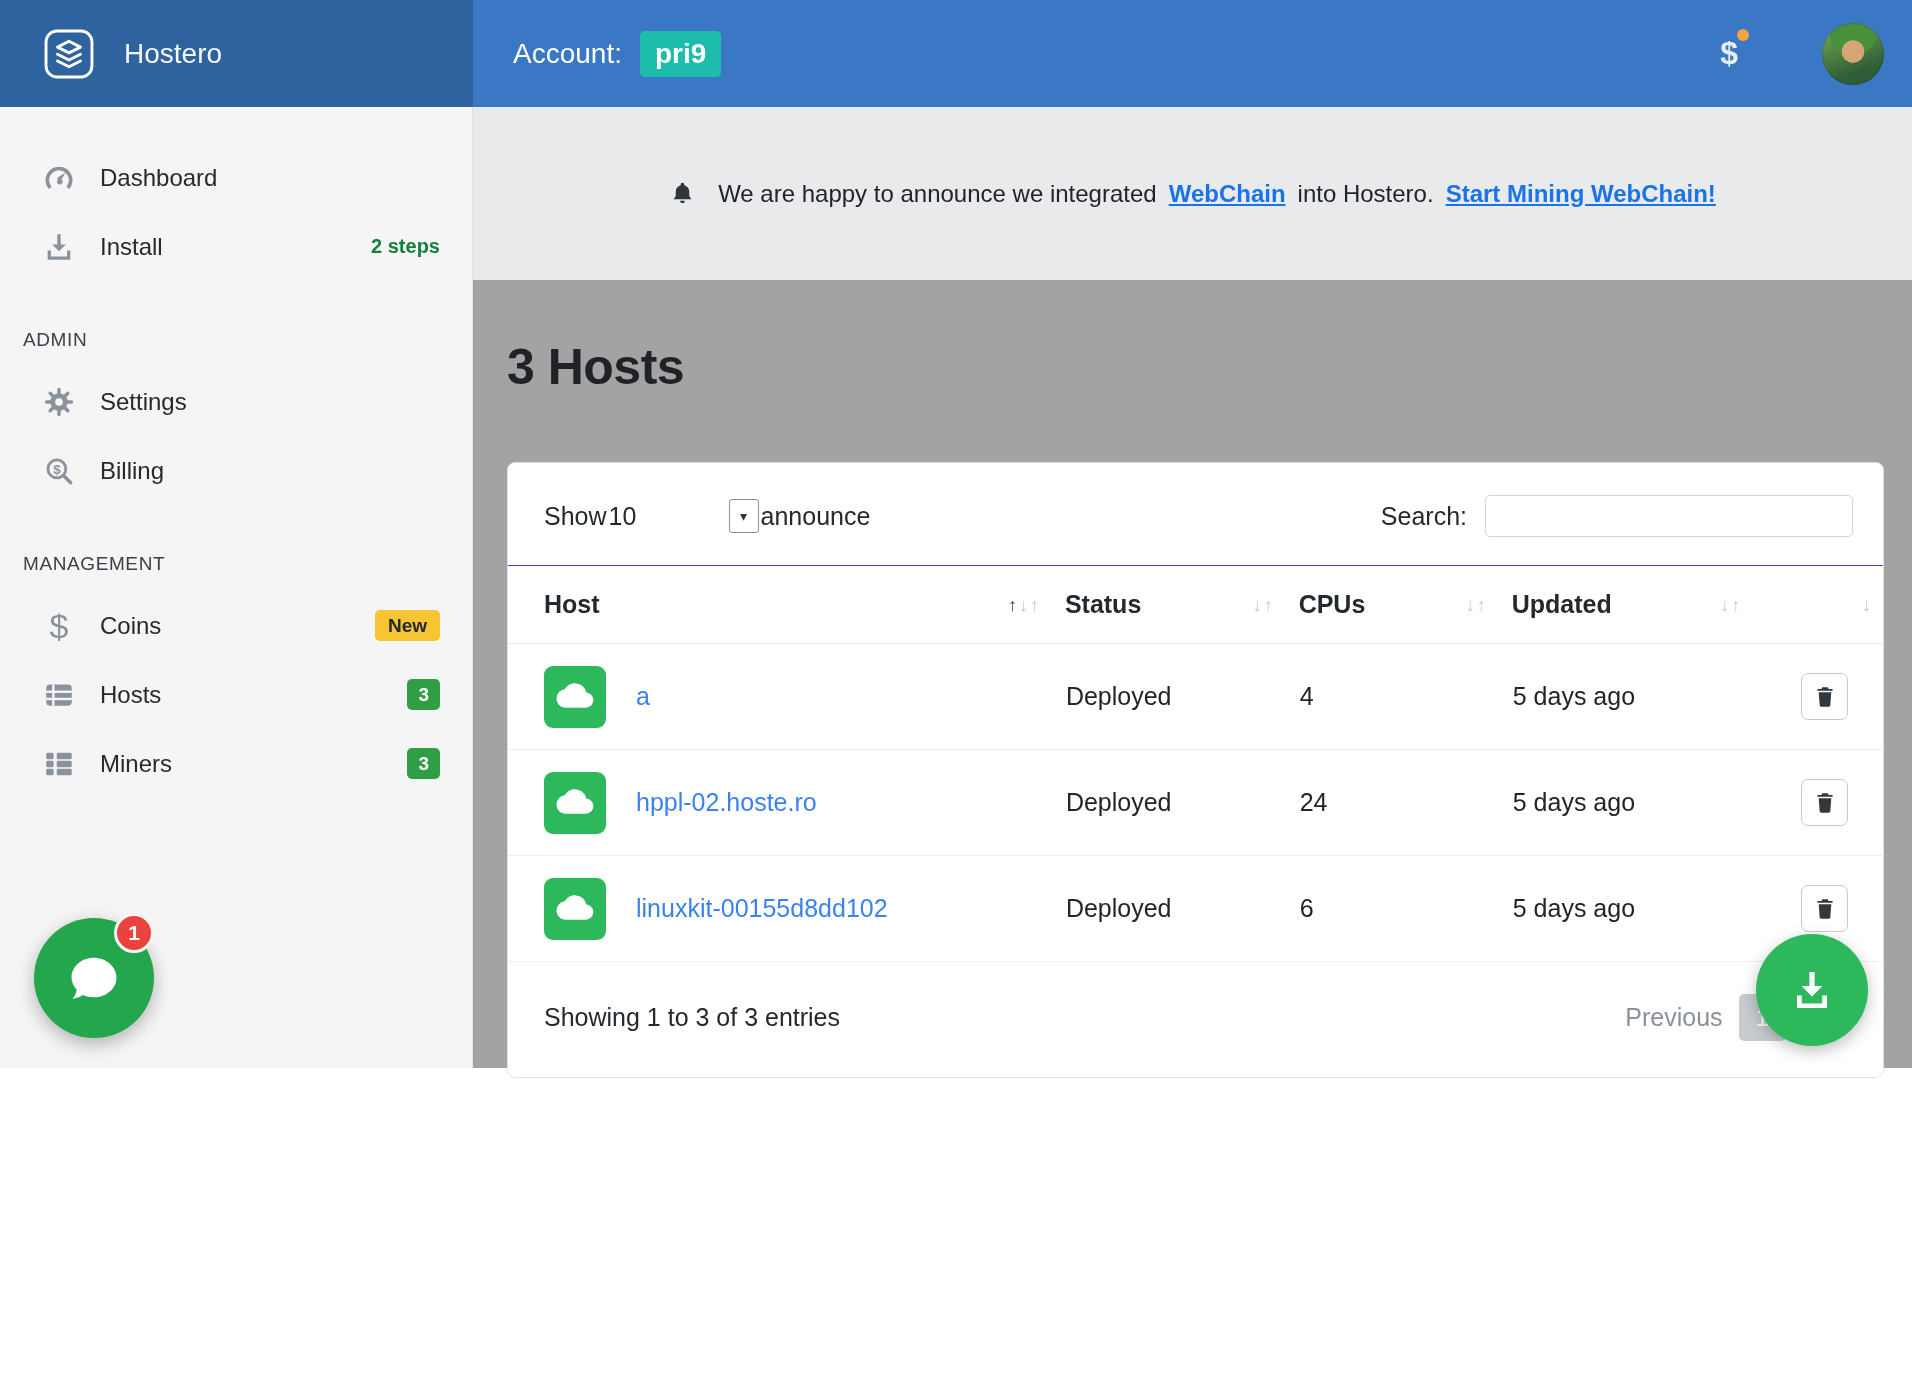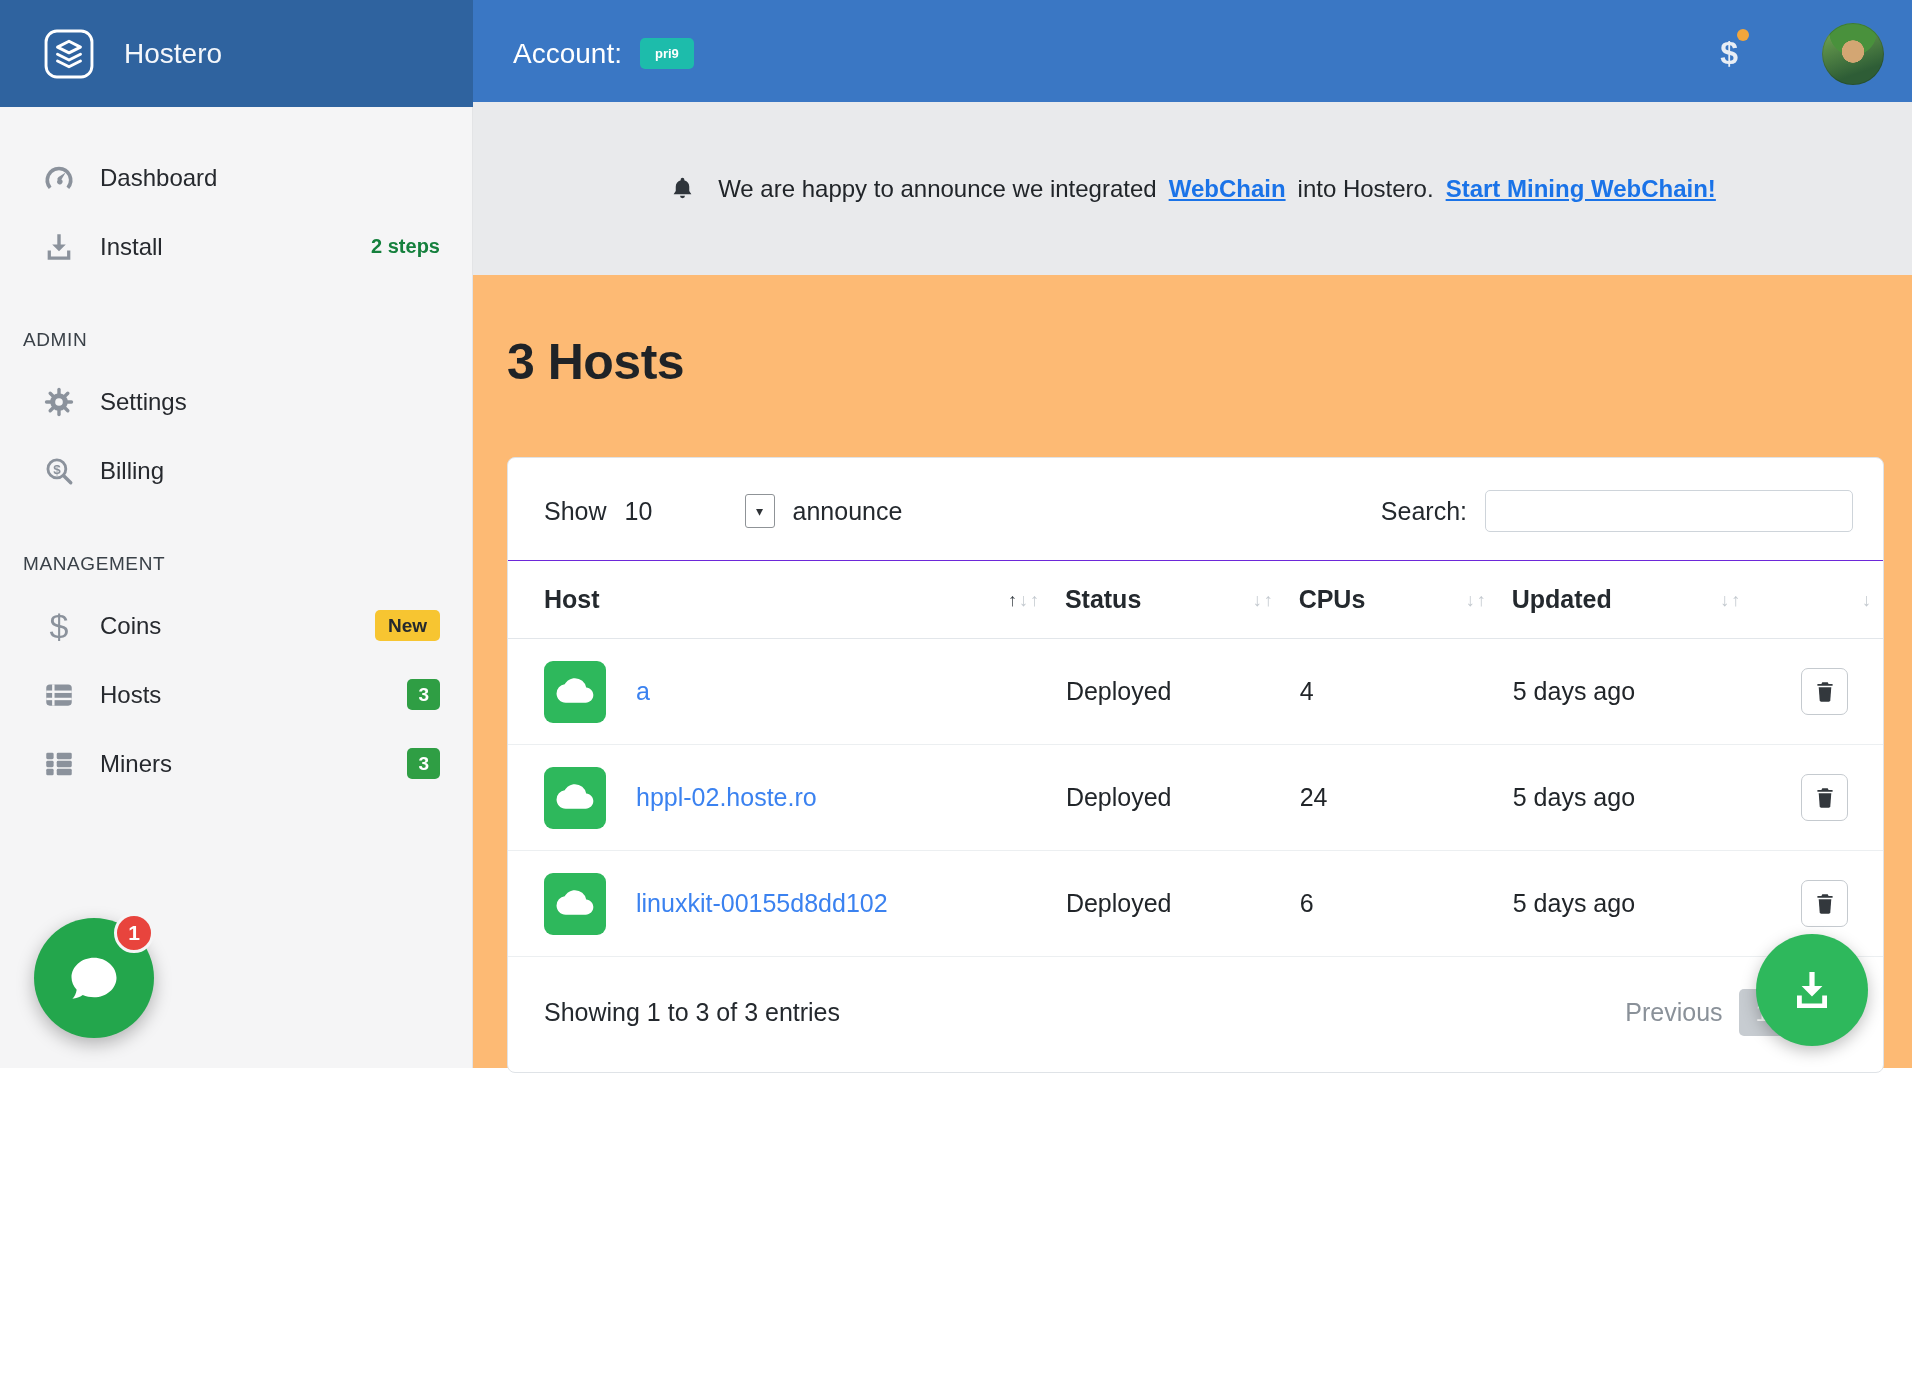--- a/index.html
+++ b/index.html
@@ -17,21 +17,21 @@
     width: 473px; flex: none; background: #2f639f;
     display: flex; align-items: center; gap: 26px; padding-left: 40px;
   }
   .brand-name { color: #f4f7fb; font-size: 28px; }
   .topbar-main {
     flex: 1; background: #3a77c4; display: flex; align-items: center;
     justify-content: space-between; padding: 0 28px 0 40px;
   }
   .account { display: flex; align-items: center; gap: 18px; color: #fff; font-size: 28px; }
   .badge-teal {
-    background: #1dbcab; color: #fff; font-size: 13px; font-weight: bold;
+    background: #1dbcab; color: #fff; font-size: 28px; font-weight: bold;
     padding: 9px 15px; border-radius: 5px; line-height: 1;
   }
   .topbar-right { display: flex; align-items: center; gap: 80px; }
   .money-icon { position: relative; font-size: 32px; font-weight: bold; color: #e9eef5; padding: 6px 4px; cursor: pointer; }
   .money-dot { position: absolute; top: 0; right: -7px; width: 12px; height: 12px; border-radius: 50%; background: #f2a63c; }
   .avatar {
     width: 62px; height: 62px; border-radius: 50%; cursor: pointer;
     background:
       radial-gradient(circle at 50% 46%, #d3a673 0 24%, rgba(0,0,0,0) 25%),
       radial-gradient(circle at 50% 14%, #49913c 0 38%, rgba(0,0,0,0) 39%),
@@ -62,35 +62,35 @@
     background: #f7c531; color: #24292e; font-size: 19px; font-weight: bold;
     padding: 6px 13px; border-radius: 5px; line-height: 1;
   }
   .badge-green {
     background: #2f9e44; color: #fff; font-size: 19px; font-weight: bold;
     padding: 6px 11px; border-radius: 5px; line-height: 1;
   }
   .dollar-glyph { font-size: 34px; color: #8b929c; line-height: 1; }
 
   
-  .main { flex: 1; display: flex; flex-direction: column; background: #fdba74; min-width: 0; justify-content: center; }
+  .main { flex: 1; display: flex; flex-direction: column; background: #a3a3a3; min-width: 0; }
   .banner {
     height: 173px; flex: none; background: #e9eaec; display: flex;
     align-items: center; justify-content: center; gap: 12px; font-size: 24px; color: #212529;
   }
   .banner a { color: #1a73e8; font-weight: bold; text-decoration: underline; cursor: pointer; }
   .bell { display: flex; align-items: center; margin-right: 10px; }
 
   .content { padding: 50px 28px 0 34px; }
   .page-title { margin: 8px 0 66px; font-size: 50px; font-weight: 600; color: #1f2327; letter-spacing: -0.5px; }
 
   
   .card { border: 1px solid #dfe3e7; border-radius: 8px; background: #fff; }
   .card-controls { display: flex; justify-content: space-between; align-items: center; padding: 32px 30px 28px 36px; }
-  .show-group { display: flex; align-items: center; gap: 18px; font-size: 25px; }
+  .show-group { display: flex; align-items: center; gap: 2px; font-size: 25px; }
   .page-size-select { display: flex; align-items: center; justify-content: space-between; width: 150px; cursor: pointer; }
   .page-size-value { font-size: 25px; }
   .caret-box {
     width: 30px; height: 34px; border: 1px solid #8f9397; border-radius: 3px;
     background: #fff; display: flex; align-items: center; justify-content: center;
     font-size: 14px; color: #2f3337;
   }
   .search-group { display: flex; align-items: center; gap: 18px; font-size: 25px; }
   .search-input {
     width: 368px; height: 42px; border: 1px solid #ced4da; border-radius: 5px;

